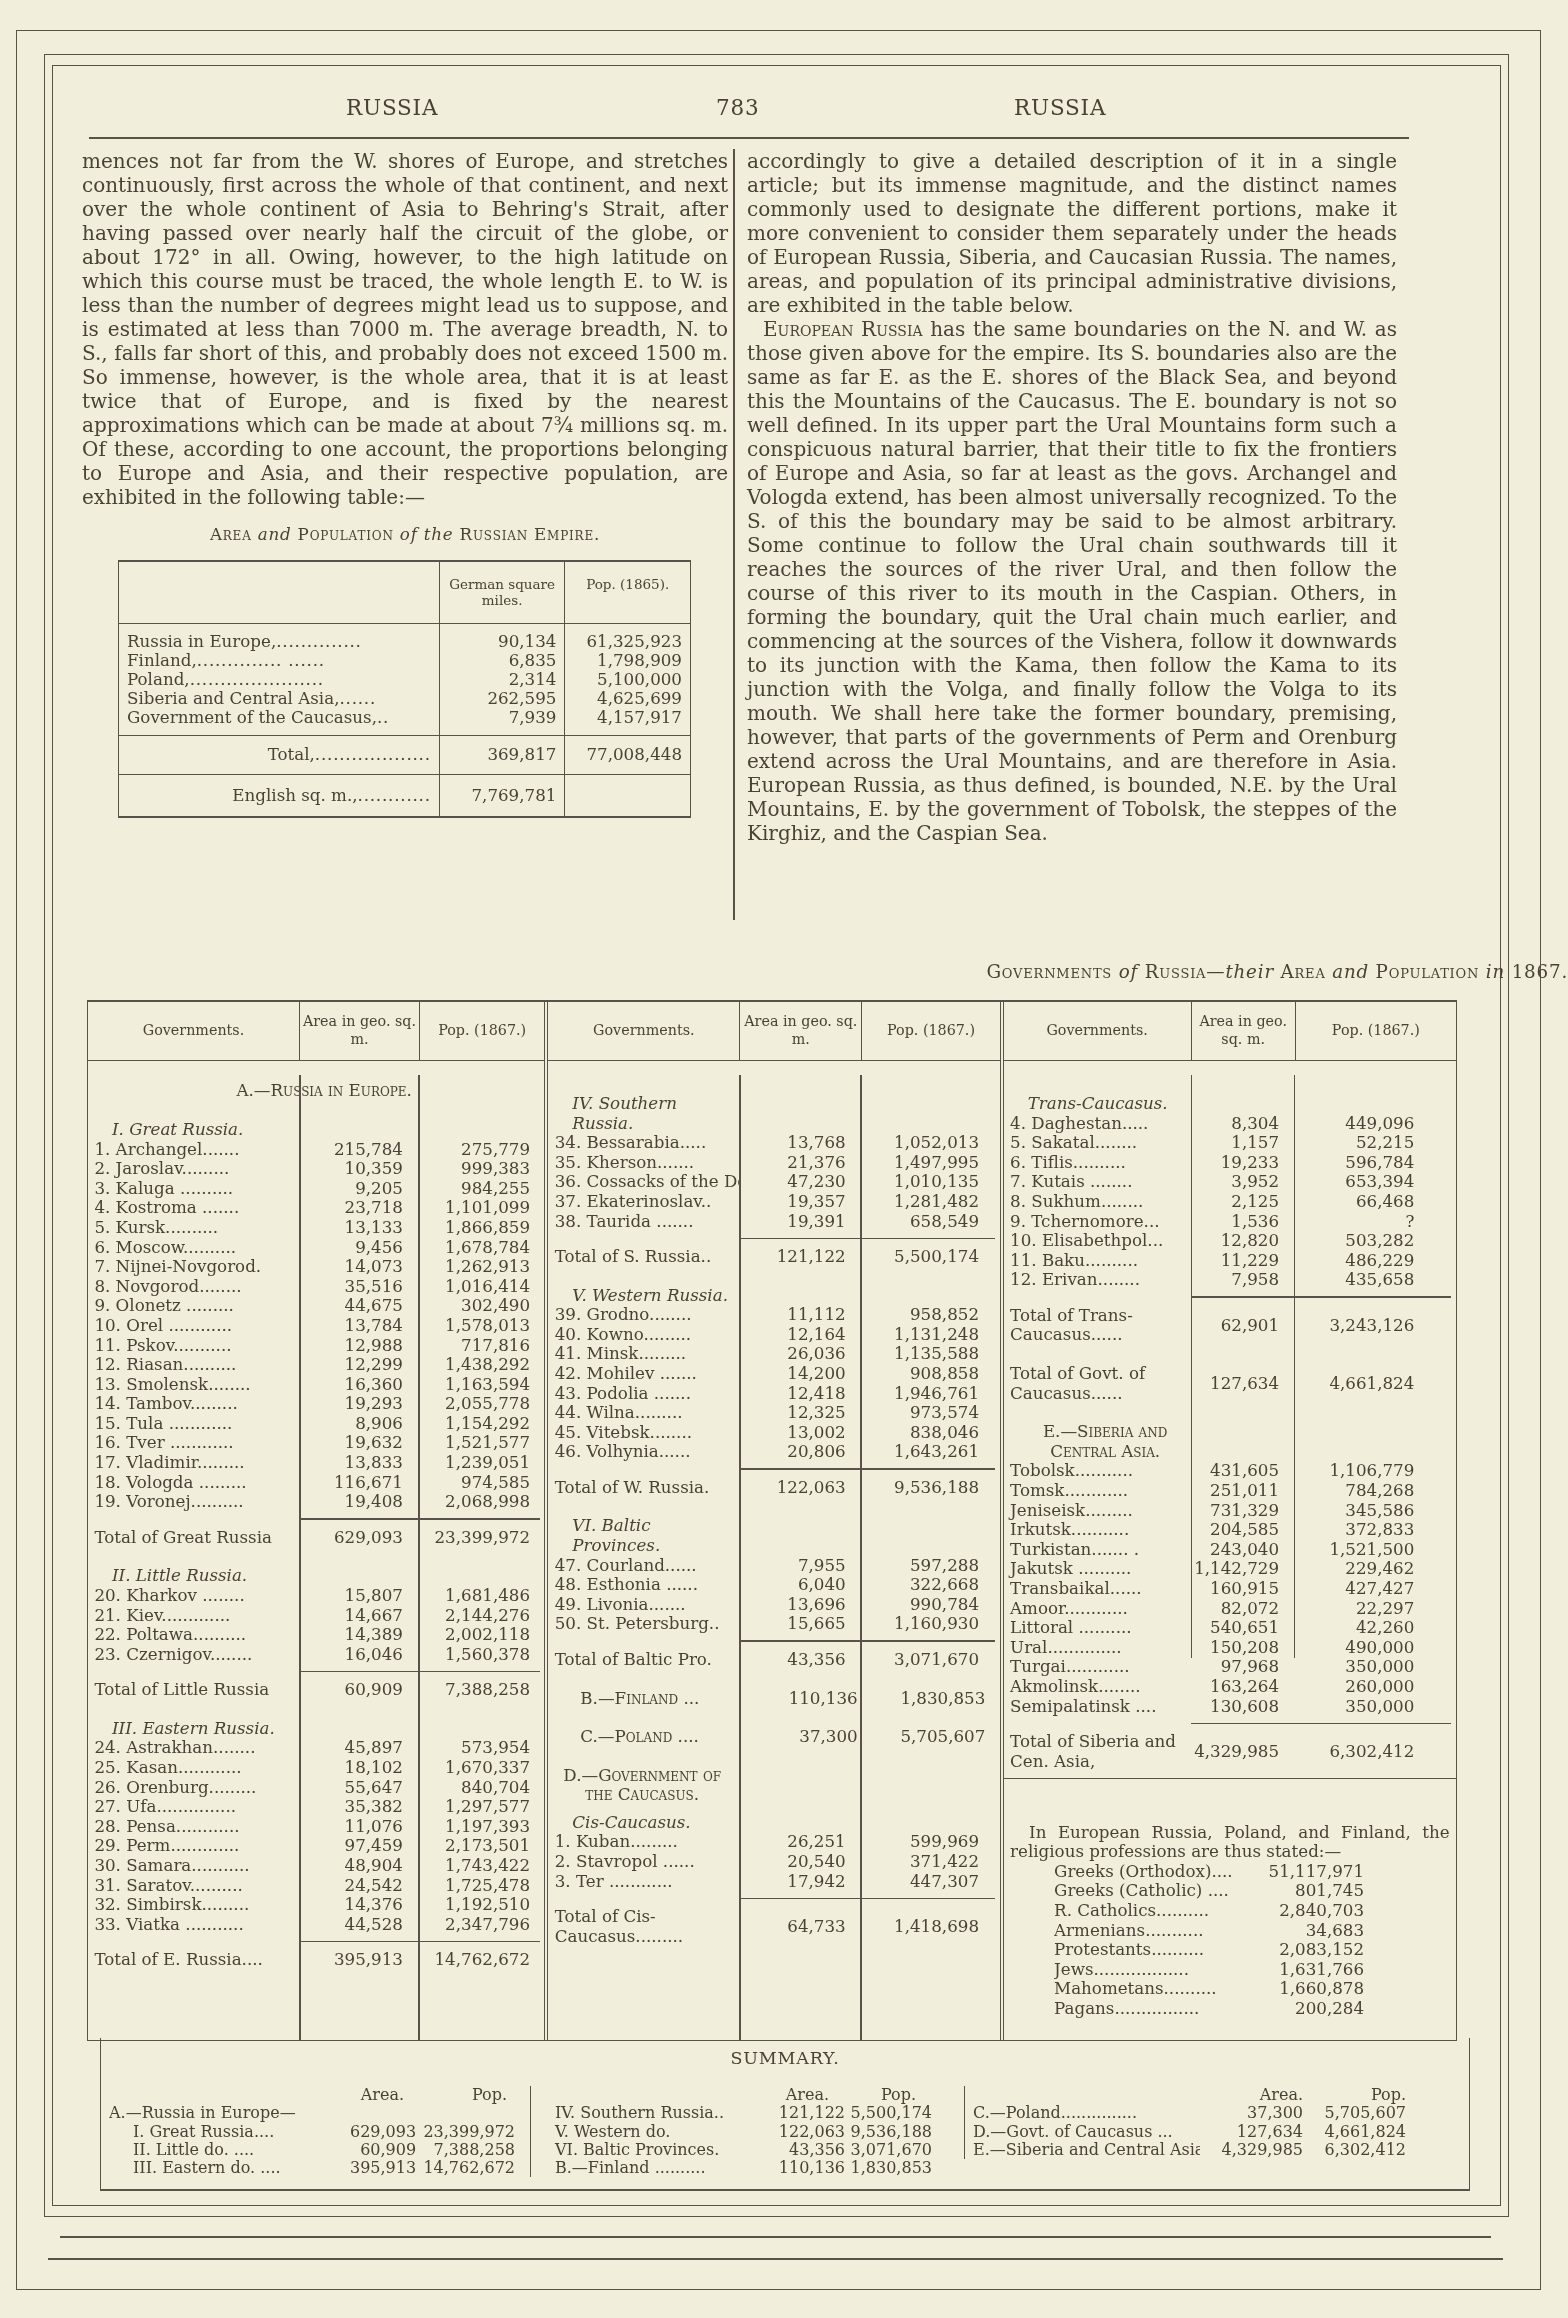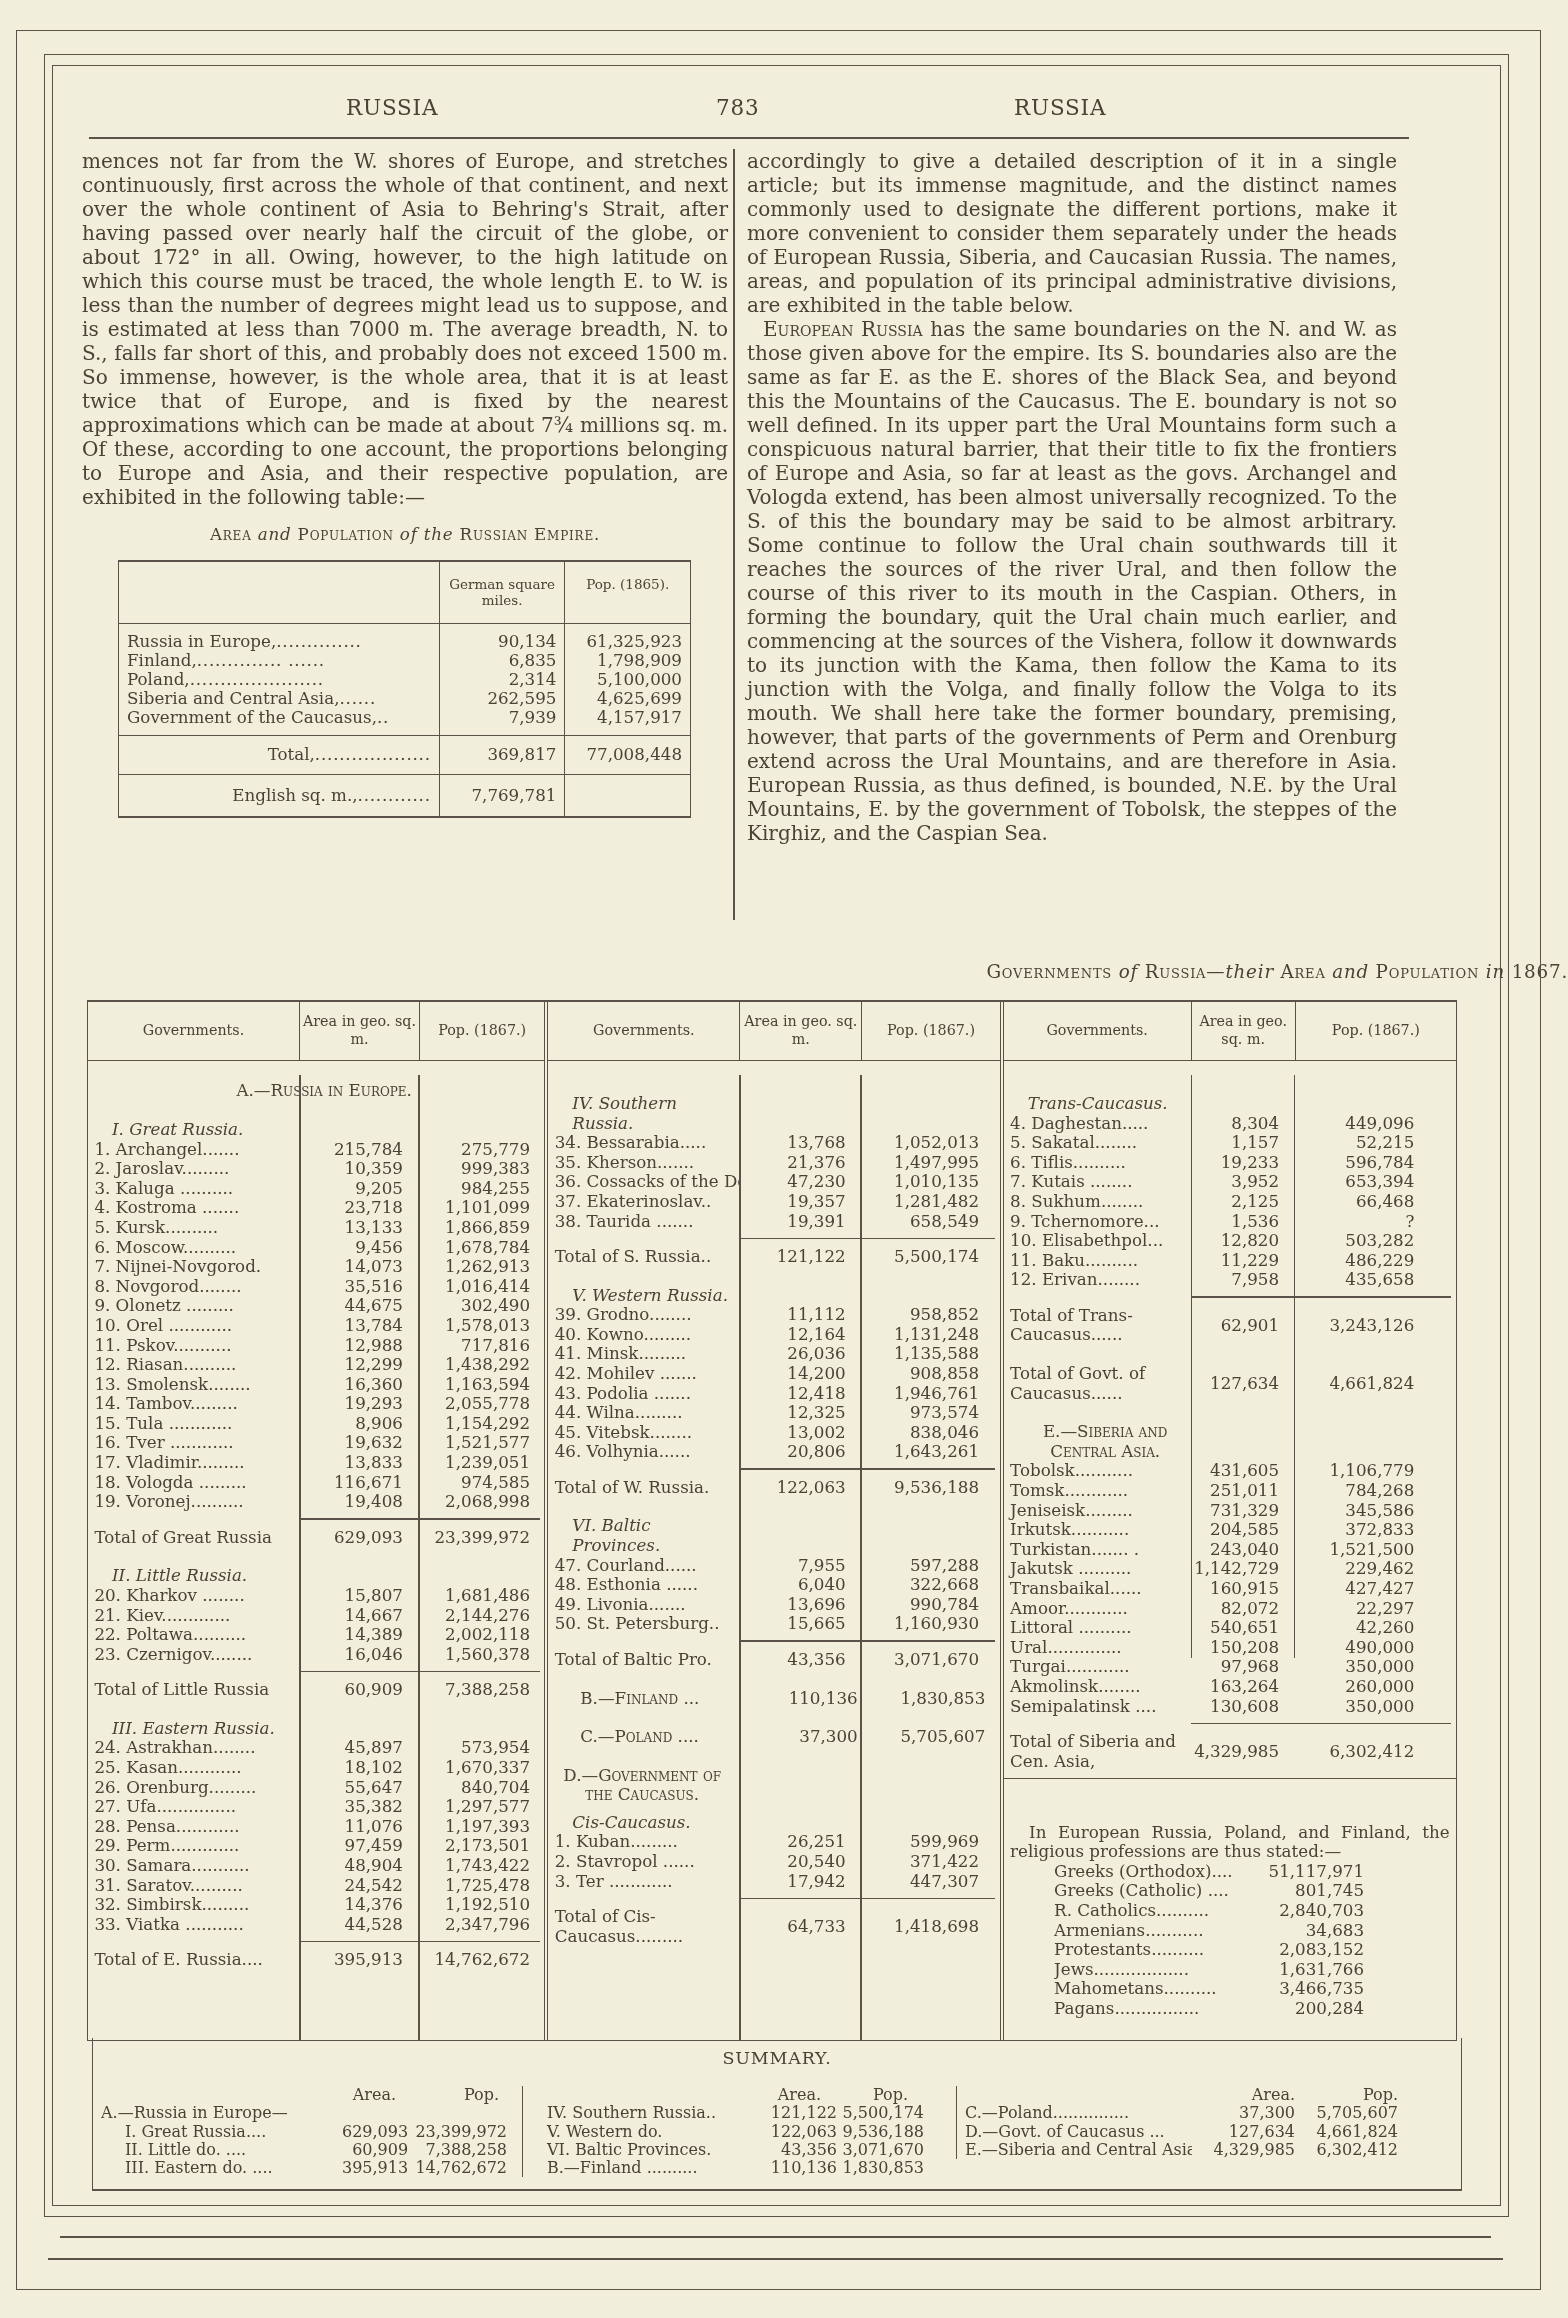--- a/index.html
+++ b/index.html
@@ -72,21 +72,21 @@
   .p1 .totrow::before { left: 211px; right: 4.8px; }
   .p2 .totrow::before { left: 191px; right: 4.8px; }
   .p3 .totrow::before { left: 187px; right: 4.8px; }
   .gap { height: 19px; }
   .religion { font-size: 16.7px; line-height: 19.6px; padding: 8px 6.4px 0 6.4px; border-top: 1.6px solid #5a5248; margin-top: 6.4px; }
   .religion .intro { text-align: justify; text-indent: 19px; margin-top: 36px; }
   .religion .rrow { display: flex; padding-left: 44px; }
   .religion .rrow .rl { width: 207px; white-space: nowrap; overflow: hidden; }
   .religion .rrow .rv { width: 103px; text-align: right; }
 
-  .summary { position: absolute; left: 92px; top: 2038px; width: 1368px; height: 151px; border: 1.6px solid #5a5248; border-top: 0; border-bottom: 2.4px solid #5a5248; }
+  .summary { position: absolute; left: 100px; top: 2038px; width: 1368px; height: 151px; border: 1.6px solid #5a5248; border-top: 0; border-bottom: 2.4px solid #5a5248; }
   .summary .stitle { position: absolute; top: 9.5px; left: 0; width: 100%; text-align: center; font-size: 17.5px; letter-spacing: 0.8px; }
   .sblock { position: absolute; top: 38px; font-size: 16px; line-height: 18.3px; }
   .sblock .srow { display: flex; white-space: nowrap; }
   .sblock .sl { overflow: hidden; }
   .sblock .sa, .sblock .sp { text-align: right; }
   .sb1 { left: 8px; width: 406px; }
   .sb1 .sl { width: 215px; } .sb1 .sa { width: 80px; } .sb1 .sp { width: 103px; }
   .sb2 { left: 429px; width: 413px; border-left: 1.6px solid #5a5248; padding-left: 8px; }
   .sb2 .sl { width: 203px; } .sb2 .sa { width: 87px; } .sb2 .sp { width: 87px; }
   .sb3 { left: 863px; width: 477px; border-left: 1.6px solid #5a5248; padding-left: 8px; }
@@ -719,21 +719,21 @@
             <div class="rrow">
               <div class="rl">Protestants..........</div>
               <div class="rv">2,083,152</div>
             </div>
             <div class="rrow">
               <div class="rl">Jews..................</div>
               <div class="rv">1,631,766</div>
             </div>
             <div class="rrow">
               <div class="rl">Mahometans..........</div>
-              <div class="rv">3,466,735</div>
+              <div class="rv">1,660,878</div>
             </div>
             <div class="rrow">
               <div class="rl">Pagans................</div>
               <div class="rv">200,284</div>
             </div>
           </div>
       </div>
     </div>
   </div>
 </div>

